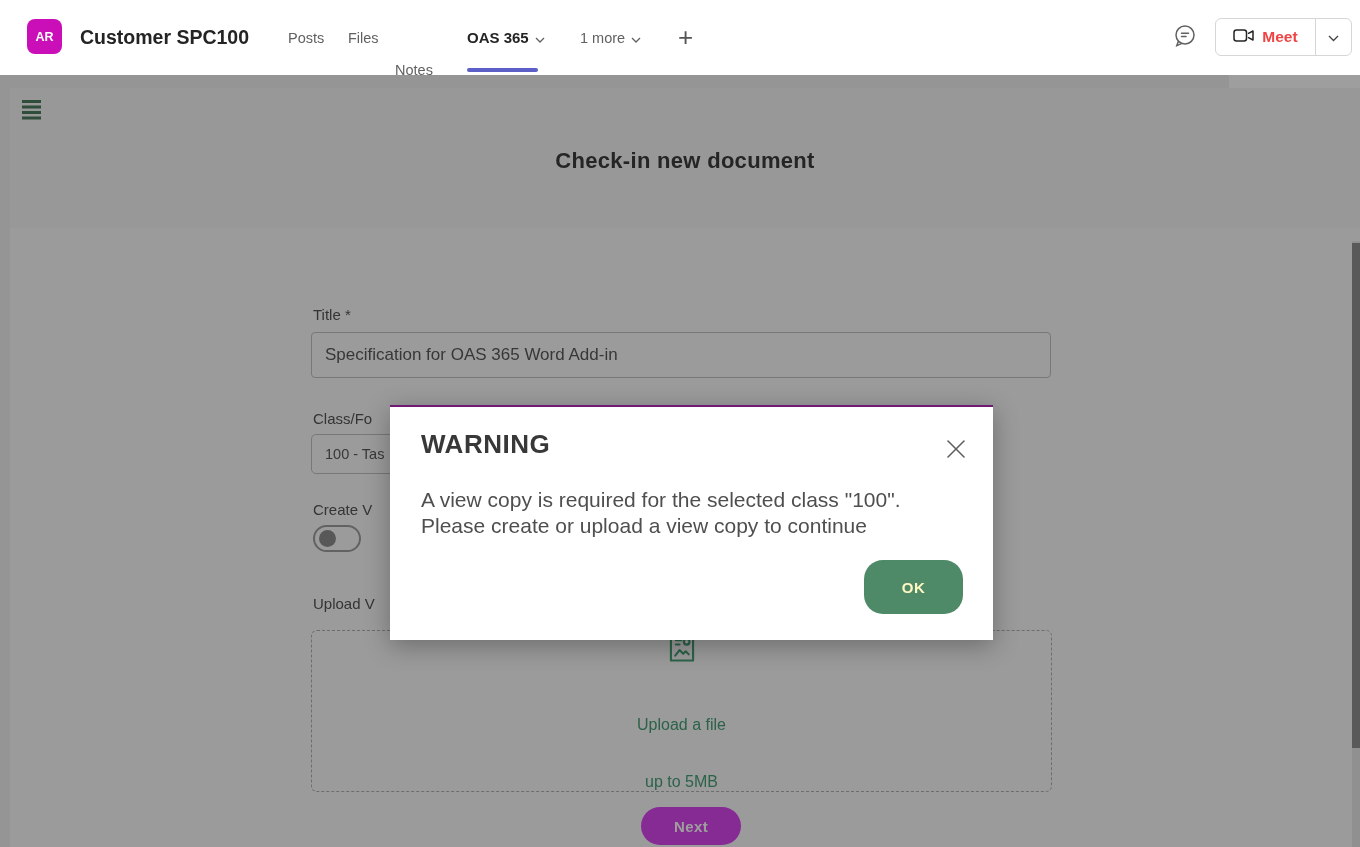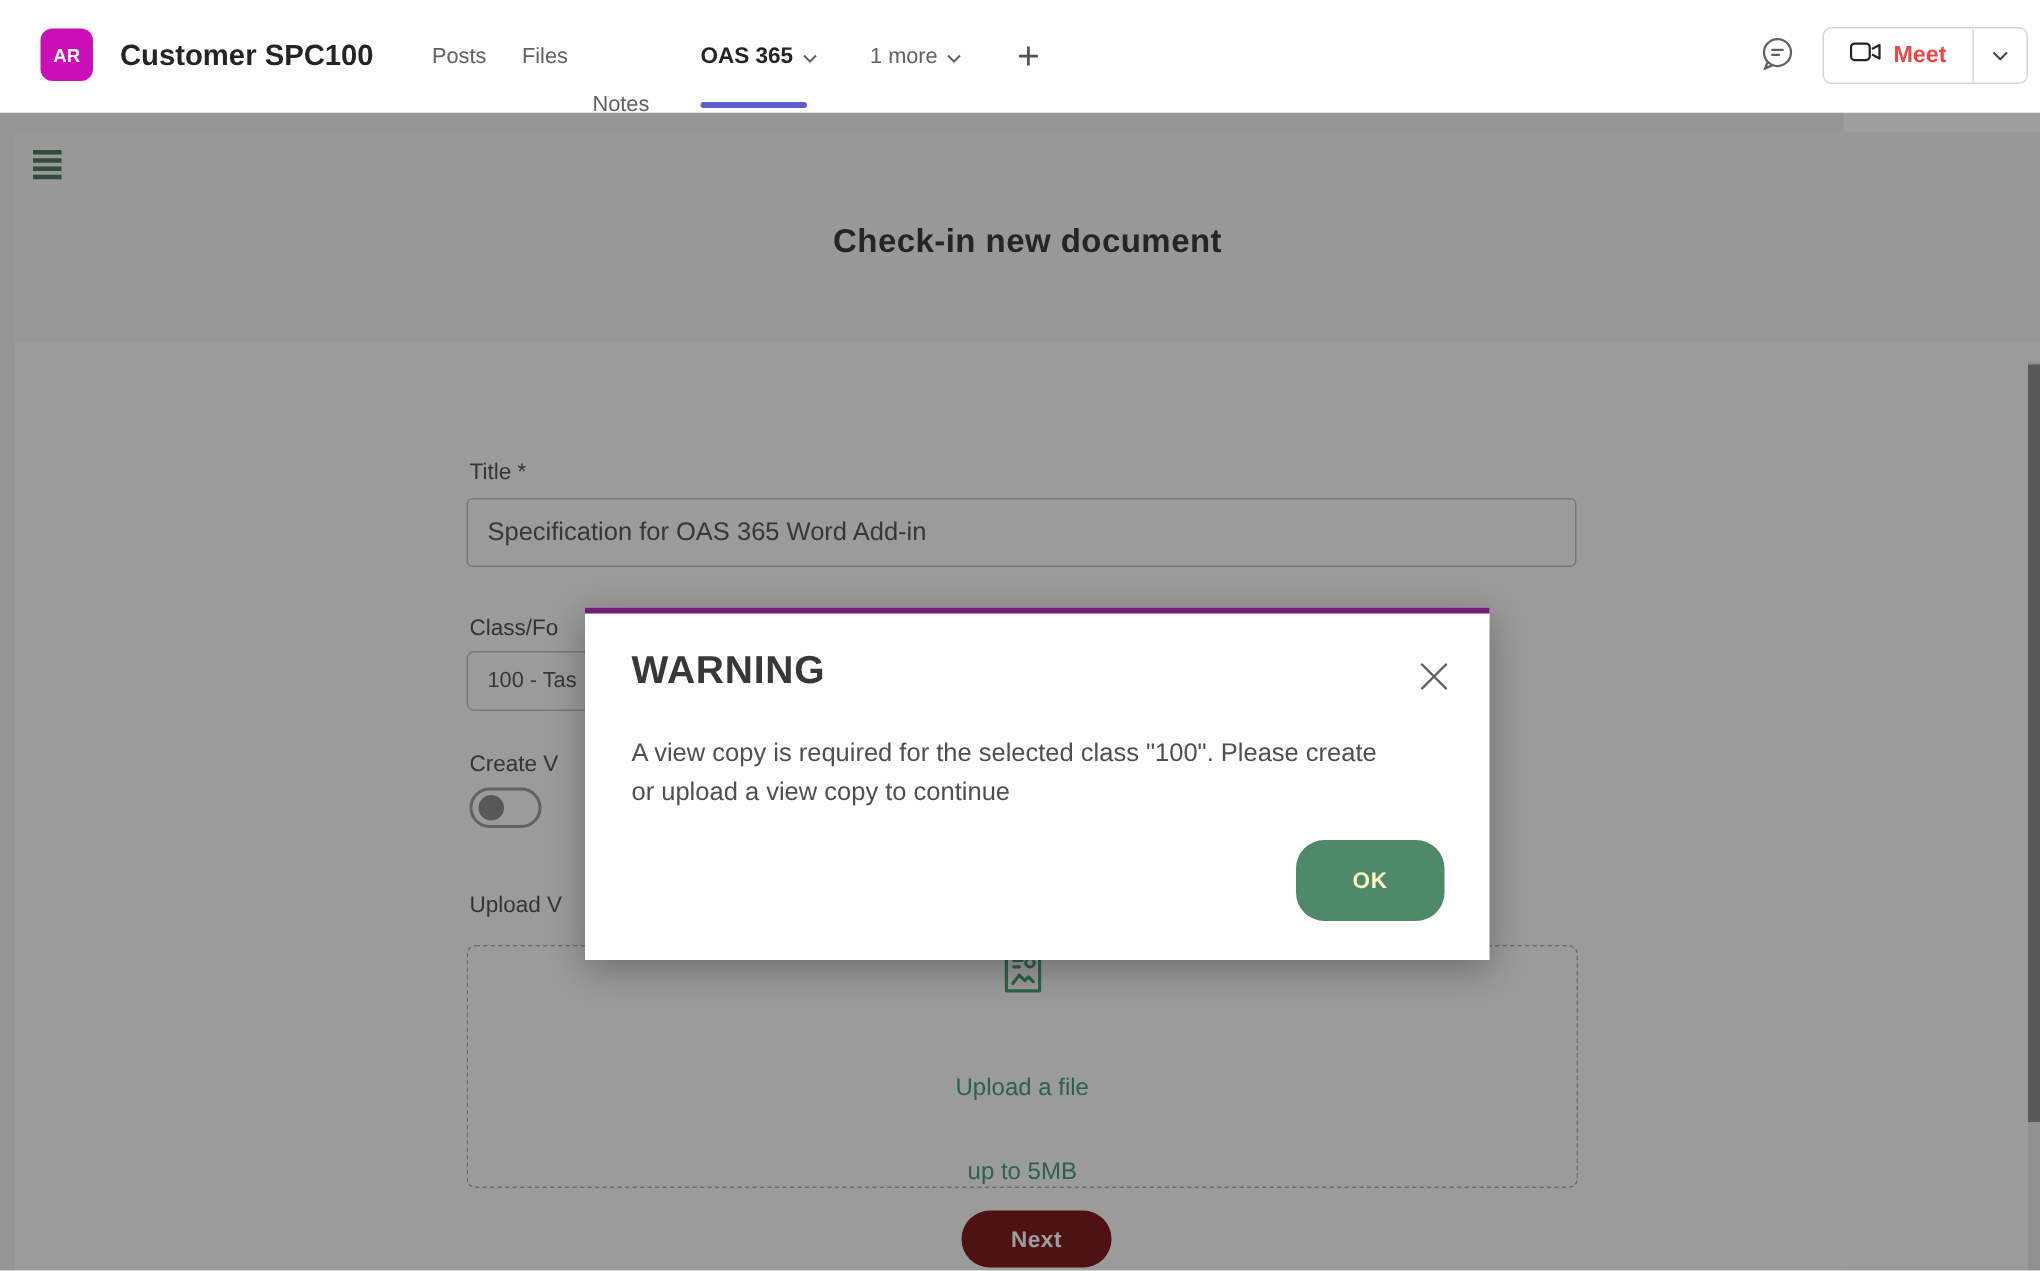--- a/index.html
+++ b/index.html
@@ -56,39 +56,39 @@
             border:2px solid #9e9e9e; border-radius:14px; background:#fbfbfb; cursor:pointer; }
   .toggle-knob { position:absolute; left:4px; top:3px; width:17px; height:17px;
                  border-radius:50%; background:#8f8f8f; }
   .upload-box { position:absolute; left:301px; top:542px; width:741px; height:162px;
                 border:1.5px dashed #b0b0b0; border-radius:6px; display:flex;
                 flex-direction:column; align-items:center; justify-content:space-between;
                 gap:3px; cursor:pointer; }
   .upload-cta { font-size:16px; color:#47a077; margin-top:10px; }
   .upload-limit { font-size:16px; color:#47a077; }
   .next-btn { position:absolute; left:631px; top:719px; width:100px; height:38px;
-              border:none; border-radius:19px; background:#7f1d1d; color:#fff;
+              border:none; border-radius:19px; background:#d946ef; color:#fff;
               font-size:15px; font-weight:700; letter-spacing:0.4px; cursor:pointer;
               font-family:"Liberation Sans", sans-serif; }
 
   .scroll-track { position:absolute; right:0; top:153px; width:8px; height:619px; background:#e9e9e9; }
   .scroll-thumb { position:absolute; right:0; top:155px; width:8px; height:505px; background:#909090; }
 
   
   .dim-overlay { position:absolute; left:0; top:75px; width:1360px; height:772px;
                  background:rgba(0,0,0,0.38); z-index:50; }
 
   
   .modal { position:absolute; left:390px; top:405px; width:603px; height:235px;
-           background:#ffffff; border-top:4px solid #701a75; z-index:100;
+           background:#ffffff; border-top:2px solid #701a75; z-index:100;
            box-shadow:0 6px 24px rgba(0,0,0,0.3); }
   .modal-title { position:absolute; left:31px; top:22px; font-size:26px; font-weight:700;
                  color:#383838; letter-spacing:0.5px; }
   .modal-close { position:absolute; right:27px; top:32px; width:20px; height:20px; cursor:pointer; }
-  .modal-message { position:absolute; left:31px; top:80px; width:505px; font-size:17px;
+  .modal-message { position:absolute; left:31px; top:80px; width:505px; font-size:21px;
                    line-height:26px; color:#4f4f4f; }
   .ok-btn { position:absolute; right:30px; bottom:26px; width:99px; height:54px;
             border:none; border-radius:19px; background:#4f8a68; color:#fef9c3;
             font-size:15px; font-weight:700; letter-spacing:0.6px; cursor:pointer;
             font-family:"Liberation Sans", sans-serif; }
 </style>
 </head>
 <body>
 
 <div class="stage">

